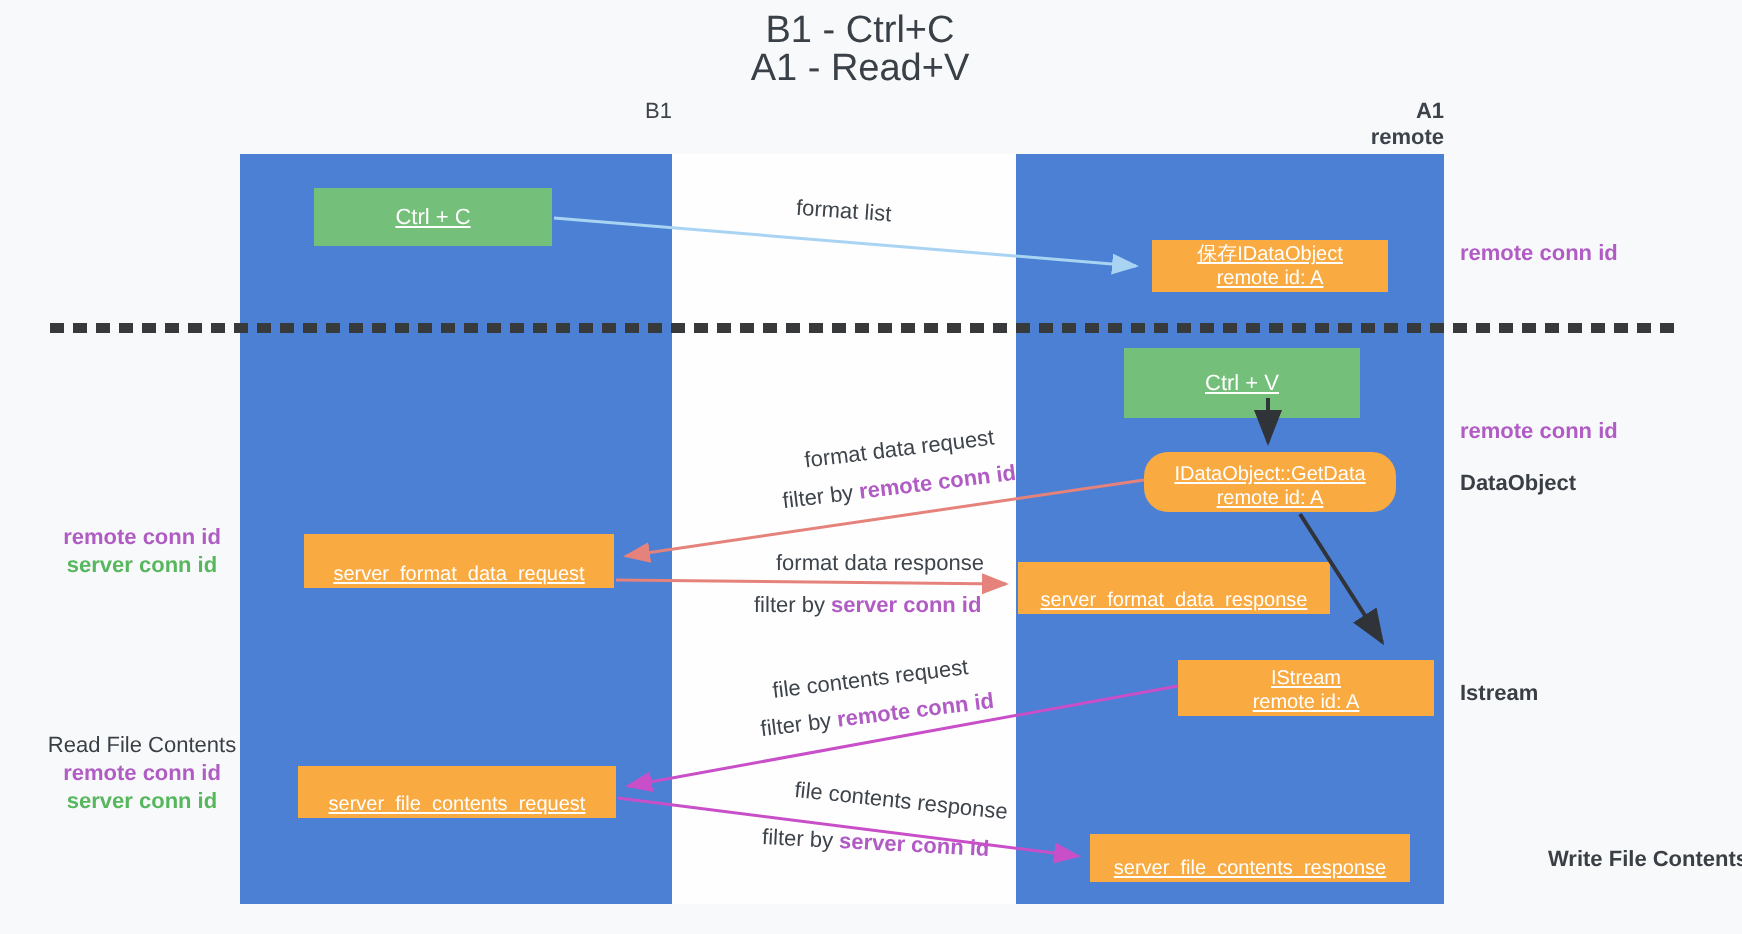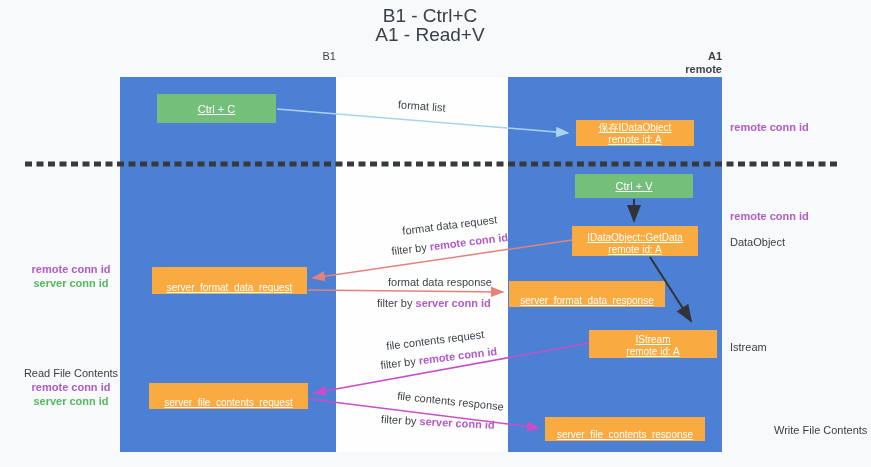--- a/index.html
+++ b/index.html
@@ -20,29 +20,29 @@
   .lane-header.left{left:120px;width:216px;}
   .lane-header.right{left:508px;width:214px;font-weight:bold;}
 
   .node{position:absolute;display:flex;flex-direction:column;align-items:center;justify-content:center;
         color:#fff;text-align:center;font-size:10px;line-height:12px;z-index:3;text-decoration:underline;}
   .node.orange{background:#f9aa41;justify-content:flex-end;}
   .node.green{background:#74bf79;font-size:11px;}
 
   .n-ctrlc{left:157px;top:94px;width:119px;height:29px;}
   .n-save{left:576px;top:120px;width:118px;height:26px;}
-  .n-ctrlv{left:575px;top:174px;width:118px;height:24px;}
-  .n-getdata{left:572px;top:226px;width:126px;height:30px;}
+  .n-ctrlv{left:562px;top:174px;width:118px;height:35px;}
+  .n-getdata{left:572px;top:226px;width:126px;height:30px;border-radius:12px;}
   .n-fmtreq{left:152px;top:267px;width:155px;height:27px;}
   .n-fmtresp{left:509px;top:281px;width:156px;height:26px;}
   .n-istream{left:589px;top:330px;width:128px;height:28px;}
   .n-filereq{left:149px;top:383px;width:159px;height:26px;}
   .n-fileresp{left:545px;top:417px;width:160px;height:24px;}
 
-  .ann{position:absolute;font-size:11px;color:#3a3f45;z-index:4;white-space:nowrap;}
+  .ann{position:absolute;font-size:11px;color:#3a3f45;z-index:4;white-space:nowrap;font-weight:bold;}
   .ann.bold-purple{color:#b05cc4;font-weight:bold;}
   .left-block{position:absolute;left:6px;width:130px;text-align:center;z-index:4;
               font-size:11px;line-height:14px;}
   .left-block .purple{color:#b05cc4;font-weight:bold;}
   .left-block .green{color:#57b75e;font-weight:bold;}
   .left-block .black{color:#3a3f45;}
 
   .alabel{position:absolute;font-size:11px;color:#3e444b;z-index:4;white-space:nowrap;}
   .alabel .fval{color:#b05cc4;font-weight:bold;}
   .rot-neg{transform:rotate(-7deg);}

